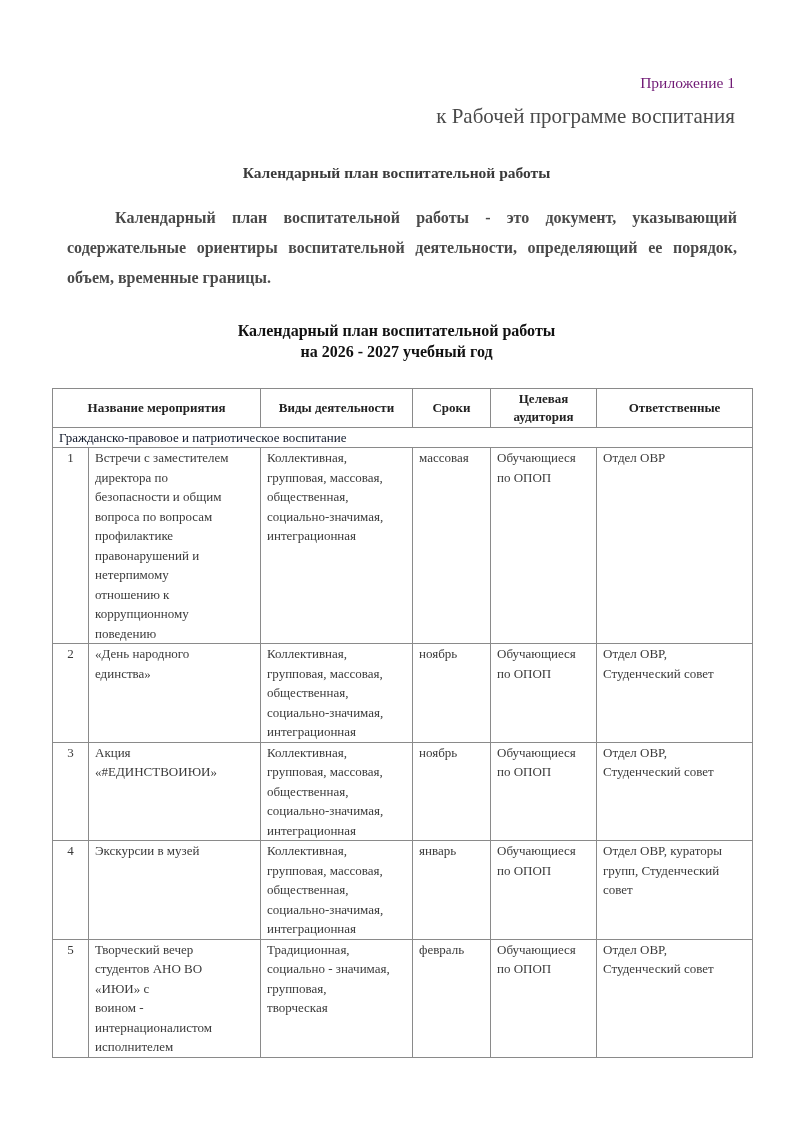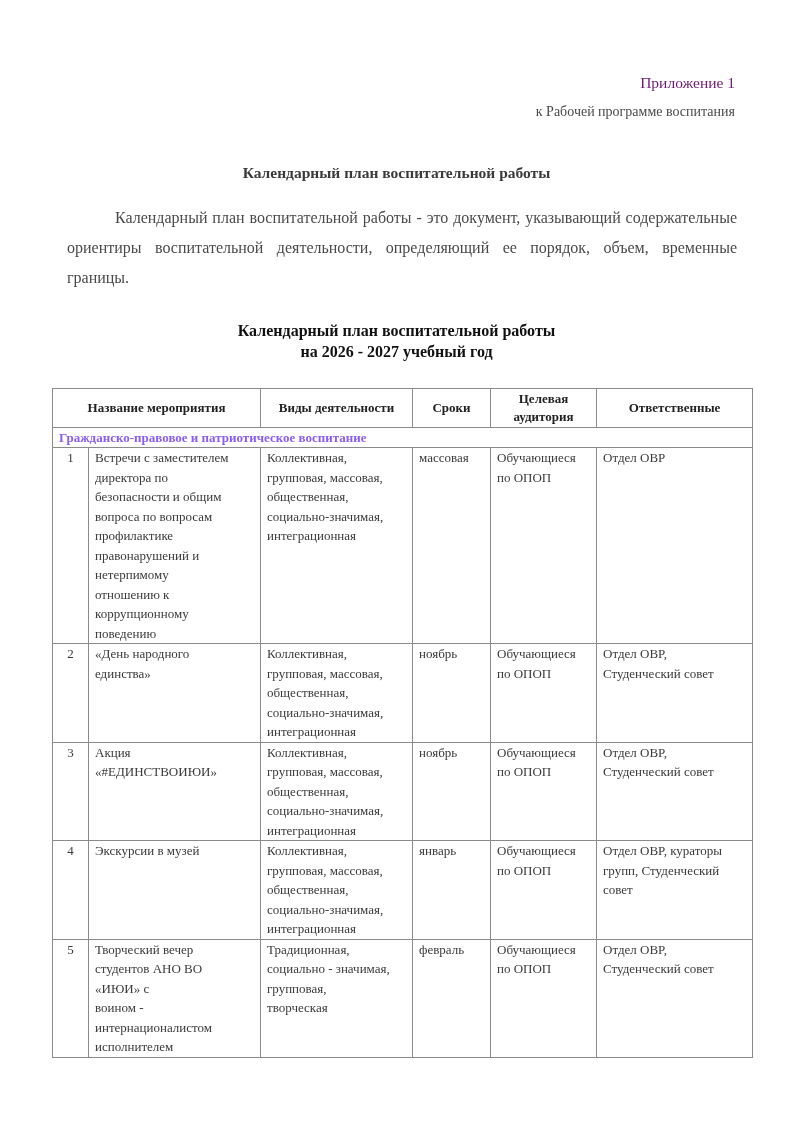--- a/index.html
+++ b/index.html
@@ -7,50 +7,50 @@
       width: 793px; height: 1123px; position: relative; overflow: hidden;
       font-family: "Liberation Serif", "DejaVu Serif", serif;
       color: #3a3a3a;
     }
     .appendix-line1 {
       position: absolute; right: 58px; top: 74px;
       font-size: 15.5px; color: #701a75;
     }
     .appendix-line2 {
       position: absolute; right: 58px; top: 104px;
-      font-size: 14px; color: #4a4a4a;
+      font-size: 21px; color: #4a4a4a;
     }
     .doc-heading {
       position: absolute; left: 0; width: 793px; top: 164px;
       text-align: center; font-weight: bold; font-size: 15.5px; color: #3a3a3a;
     }
     .intro {
       position: absolute; left: 67px; width: 670px; top: 203px;
       font-size: 16px; line-height: 30px; color: #4a4a4a;
-      text-align: justify; text-indent: 48px;
+      text-align: justify; text-indent: 48px; font-weight: bold;
     }
     .plan-title {
       position: absolute; left: 0; width: 793px; top: 320px;
       text-align: center; font-weight: bold; font-size: 16px; line-height: 21px; color: #111;
     }
     table.plan {
       position: absolute; left: 52px; top: 388px; width: 700px;
       border-collapse: collapse; table-layout: fixed;
       font-size: 13px; line-height: 19.5px; color: #3a3a3a;
     }
     table.plan td, table.plan th {
       border: 1px solid #8a8a8a; vertical-align: top; padding: 0 6px;
     }
     table.plan { border: 1.5px solid #6a6a6a; }
     table.plan th {
       font-weight: bold; text-align: center; vertical-align: middle;
       height: 38px; line-height: 18px; color: #222;
     }
     .section-row td {
-      font-weight: bold; color: #8b5cf6; padding: 0 6px; height: 19px; line-height: 19px;
+      font-weight: normal; color: #0f172a; padding: 0 6px; height: 19px; line-height: 19px;
     }
     td.num { text-align: center; }
     td.act { }
     .multiline { white-space: pre-line; }
   </style>
 </head>
 <body>
 
 <div class="appendix-line1">Приложение 1</div>
 <div class="appendix-line2">к Рабочей программе воспитания</div>

